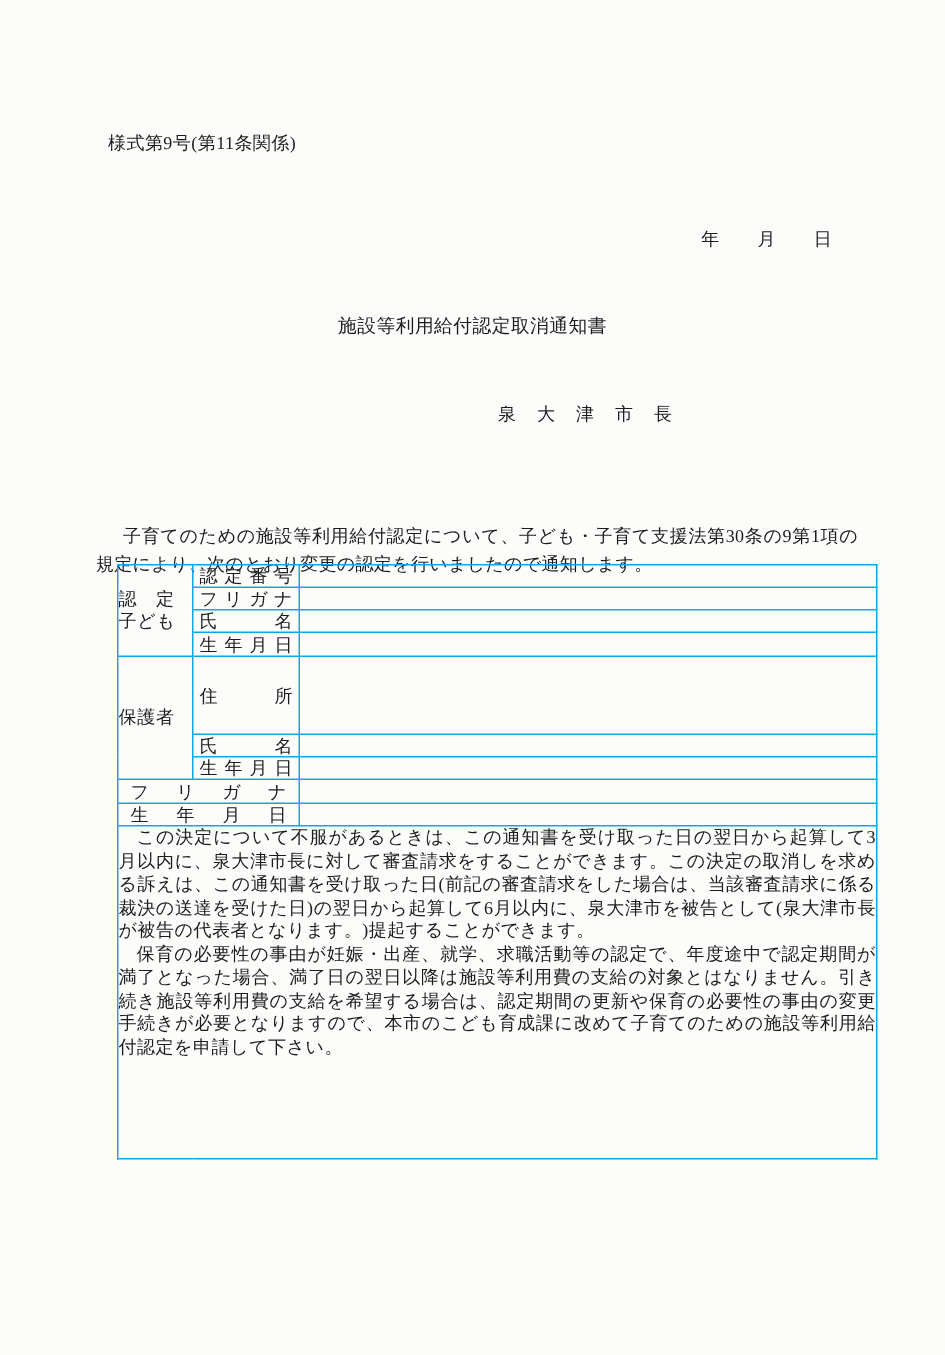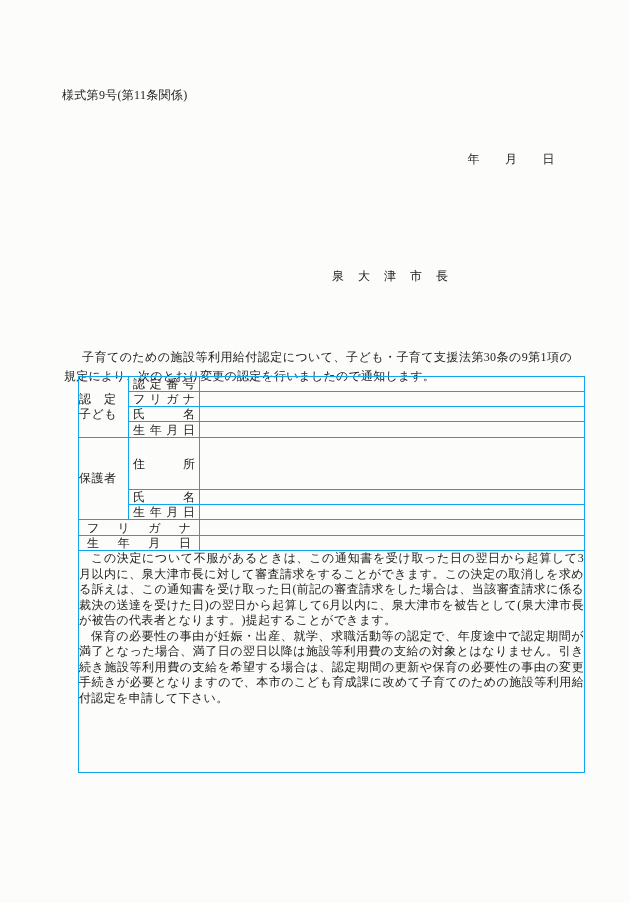--- a/index.html
+++ b/index.html
@@ -13,21 +13,21 @@
     height: 903px;
     margin: 0 auto;
     background: #fcfcfb;
     color: #1c1c1c;
     font-family: "Liberation Serif", "DejaVu Serif", serif;
     font-size: 12px;
     overflow: hidden;
   }
   .form-number {
     position: absolute;
-    left: 62px;
+    left: 72px;
     top: 87px;
     letter-spacing: 0.3px;
   }
   .date-line {
     position: absolute;
     top: 151px;
     right: 75px;
     letter-spacing: 0.5px;
   }
   .doc-title {
@@ -111,20 +111,21 @@
 </style>
 </head>
 <body>
 
 <div class="page">
 
   <div class="form-number">様式第9号(第11条関係)</div>
 
   <div class="date-line">年　　月　　日</div>
 
+  <div class="doc-title">施設等利用給付認定取消通知書</div>
 
   <div class="addressee">泉　大　津　市　長</div>
 
   <div class="intro">子育てのための施設等利用給付認定について、子ども・子育て支援法第30条の9第1項の規定により、次のとおり変更の認定を行いましたので通知します。</div>
 
   <table class="cert-table">
     <colgroup>
       <col style="width:50px">
       <col style="width:71px">
       <col style="width:385px">

